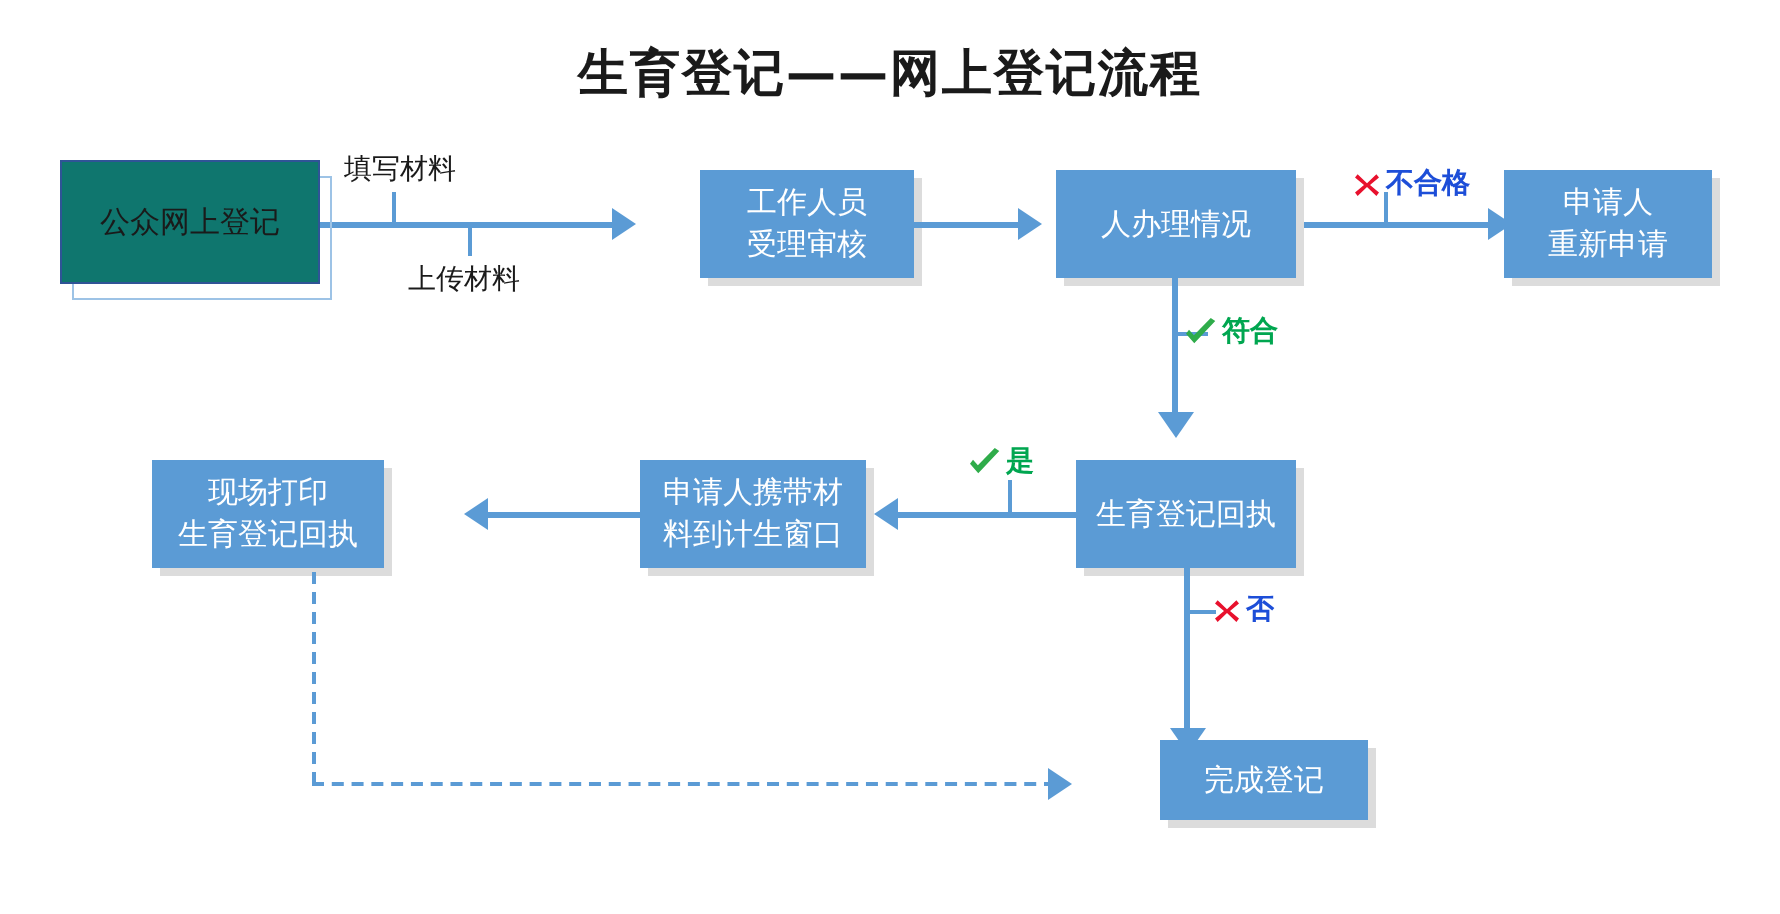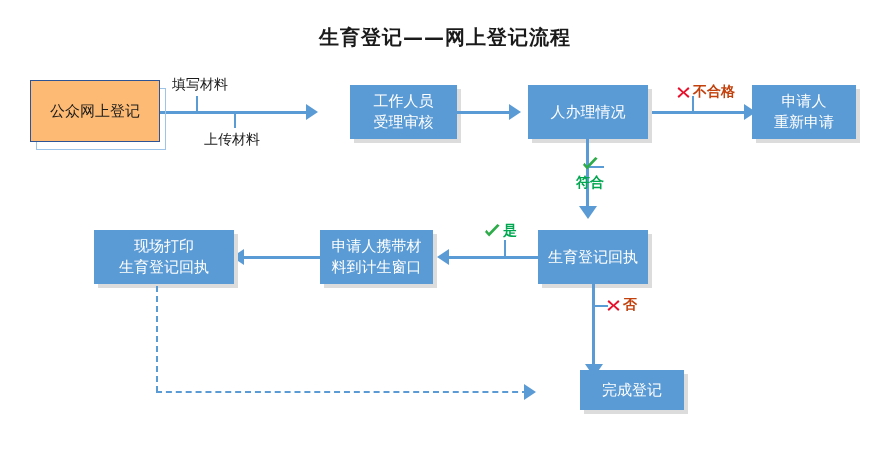--- a/index.html
+++ b/index.html
@@ -8,21 +8,21 @@
     background:#ffffff;
     font-family:"DejaVu Sans","Liberation Sans",sans-serif;
     overflow:hidden;
   }
   #stage{position:relative;width:890px;height:457px;}
 
   
   .title{
     position:absolute;left:0;top:22px;width:890px;
     text-align:center;
-    font-size:20px;font-weight:bold;color:#1a1a1a;
+    font-size:25px;font-weight:bold;color:#1a1a1a;
     letter-spacing:1px;
     line-height:30px;
   }
 
   
   .box{
     position:absolute;
     background:#5B9BD5;
     color:#ffffff;
     display:flex;align-items:center;justify-content:center;
@@ -31,21 +31,21 @@
     line-height:21px;
     box-shadow:4px 4px 0 0 #dcdcdc;
     box-sizing:border-box;
     padding:2px 4px;
   }
   .box span{display:block;}
 
   
   .startbox{
     position:absolute;
-    background:#fdba74;
+    background:#0f766e;
     border:1px solid #2F5496;
     box-sizing:border-box;
     display:flex;align-items:center;justify-content:center;
     font-size:15px;color:#1a1a1a;
     z-index:3;
     text-align:right;
   }
   .startbox-outer{
     position:absolute;
     border:1px solid #9DC3E6;
@@ -88,21 +88,21 @@
     font-size:14px;color:#1a1a1a;
     white-space:nowrap;
   }
   .dlabel{
     position:absolute;
     font-size:14px;font-weight:bold;
     white-space:nowrap;
     display:flex;align-items:center;gap:2px;
   }
   .dlabel.green{color:#00A650;}
-  .dlabel.red{color:#c2410c;justify-content:space-between;}
+  .dlabel.red{color:#1d4ed8;justify-content:space-between;}
   .mark{display:inline-block;line-height:1;}
   .mark svg{display:block;}
 </style>
 </head>
 <body>
 
 <div id="stage">
 
   <div class="title">生育登记——网上登记流程</div>
 
@@ -152,21 +152,21 @@
   <div class="box" style="left:752px;top:85px;width:104px;height:54px;">
     <span>
       <span>申请人</span>
       <span>重新申请</span>
     </span>
   </div>
 
   <div class="vline" style="left:586px;top:139px;height:69px;"></div>
   <div class="arrow-d" style="left:579px;top:206px;"></div>
   <div class="tickh" style="left:588px;top:166px;width:16px;"></div>
-  <div class="dlabel green" style="left:576px;top:157px;flex-direction:column;">
+  <div class="dlabel green" style="left:592px;top:157px;">
     <span class="mark">
       <svg width="17" height="15" viewBox="0 0 18 16" aria-hidden="true">
         <path d="M1 8.4 L5.4 13.4 L16.6 1.6 L14.2 0 L5.2 9.2 L2.6 6.2 Z" fill="#2FAC4A"></path>
       </svg>
     </span>
     <span>符合</span>
   </div>
 
   <div class="box" style="left:538px;top:230px;width:110px;height:54px;">
     <span>
@@ -189,21 +189,21 @@
   <div class="box" style="left:320px;top:230px;width:113px;height:54px;">
     <span>
       <span>申请人携带材</span>
       <span>料到计生窗口</span>
     </span>
   </div>
 
   <div class="hline" style="left:243px;top:256px;width:77px;"></div>
   <div class="arrow-l" style="left:232px;top:249px;"></div>
 
-  <div class="box" style="left:94px;top:230px;width:140px;height:54px;">
+  <div class="box" style="left:76px;top:230px;width:116px;height:54px;">
     <span>
       <span>现场打印</span>
       <span>生育登记回执</span>
     </span>
   </div>
 
   <div class="vline" style="left:592px;top:284px;height:82px;"></div>
   <div class="arrow-d" style="left:585px;top:364px;"></div>
   <div class="tickh" style="left:594px;top:305px;width:14px;"></div>
   <div class="dlabel red" style="left:606px;top:296px;">

